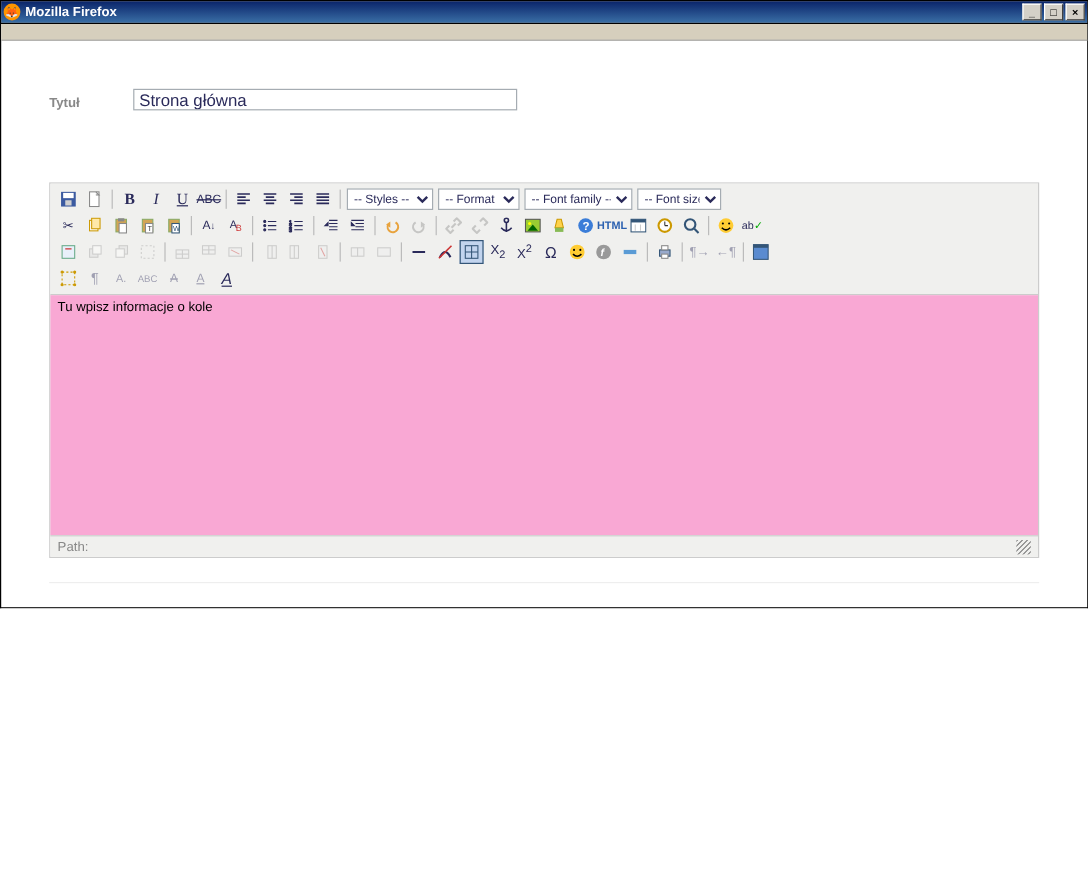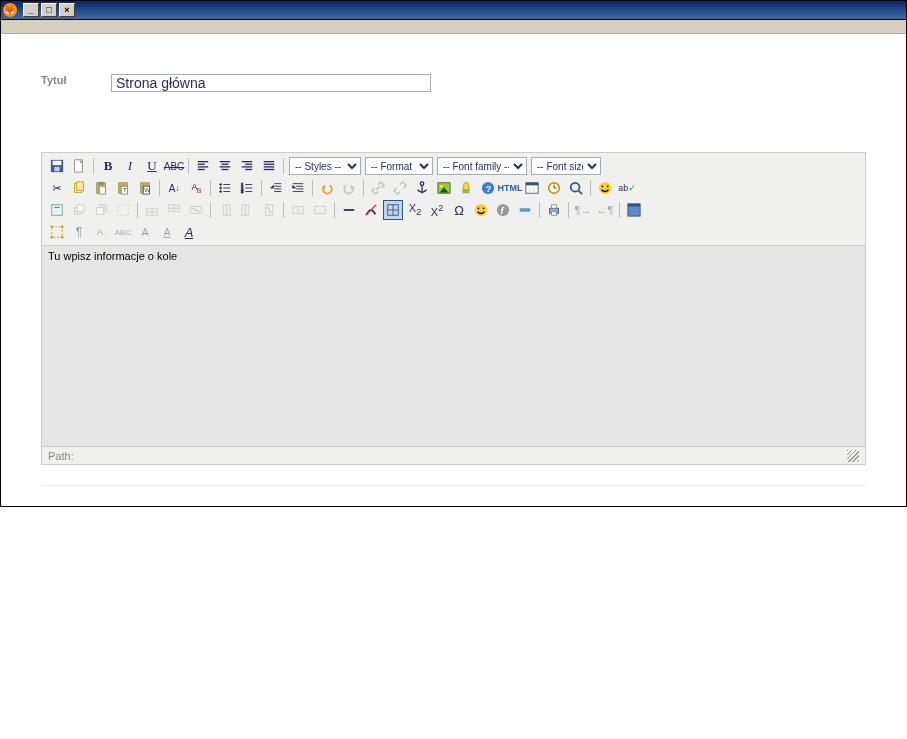--- a/index.html
+++ b/index.html
@@ -10,53 +10,54 @@
 .titlebar-icon { width: 14px; height: 14px; background: #ff9500; border-radius: 50%; margin-right: 4px; display:flex; align-items:center; justify-content:center; font-size:9px; color:#7a0000;}
 .titlebar-title { font-weight: bold; font-size: 11px; flex: 1; }
 .win-btns { display: flex; gap: 0; }
 .win-btn { width: 16px; height: 14px; background: #d4d0c8; border: 1px solid #fff; border-right-color:#404040; border-bottom-color:#404040; font-size: 9px; display: flex; align-items: center; justify-content: center; color:#000; cursor:pointer; margin-left:2px; font-family: Arial; font-weight:bold;}
 
 .client { border-left:1px solid #000; border-right:1px solid #000; border-bottom:1px solid #000; background:#fff; }
 .topstrip { height: 14px; background: #d6cfbd; border-bottom:1px solid #aaa; }
 
 .content { padding: 40px 40px 20px 40px; }
 
-.form-row { display: flex; align-items: flex-start; margin-bottom: 10px; }
+.form-row { display: flex; align-items: flex-end; margin-bottom: 10px; }
 .form-label { width: 70px; color: #888; font-size: 11px; font-weight:bold; }
 .form-input { width: 320px; height: 18px; border: 1px solid #a5acb2; padding: 1px 4px; font-size: 14px; color:#2a2a5a; }
 
 
 .editor { margin-top: 60px; border: 1px solid #ccc; }
 .toolbar { background: #f0f0ee; border-bottom: 1px solid #ccc; padding: 2px 4px; }
 .tb-row { display: flex; align-items: center; flex-wrap: wrap; padding: 1px 0; min-height:22px; }
 .tb-btn { width: 20px; height: 20px; display: inline-flex; align-items: center; justify-content: center; cursor: pointer; border: 1px solid transparent; font-size: 11px; color: #2a2a5a; margin:0 1px;}
 .tb-btn.disabled { opacity: 0.4; cursor: default; }
 .tb-sep { width: 1px; height: 16px; background: #bbb; margin: 0 3px; }
 .tb-select { height: 18px; font-size: 10px; border: 1px solid #a5acb2; background:#fff; color:#2a2a5a; margin:0 2px; padding:0 1px;}
 .sel-styles{width:72px;} .sel-format{width:68px;} .sel-family{width:90px;} .sel-size{width:70px;}
 .tb-btn svg { width:14px; height:14px; }
-.edit-area { height: 200px; background: #e5e5e5; padding: 4px 6px; font-size:11px; overflow:auto; }
+.edit-area { height: 200px; background: #f9a8d4; padding: 4px 6px; font-size:11px; overflow:auto; }
 .statusbar { height: 18px; background: #f0f0ee; border-top: 1px solid #ccc; padding: 2px 6px; color: #888; font-size: 11px; display:flex; align-items:center; justify-content:space-between;}
 .resize-grip { width:12px; height:12px; background: repeating-linear-gradient(135deg,#999,#999 1px,transparent 1px,transparent 3px); }
 
 .btn-row { text-align: center; margin-top: 60px; }
 .action-btn { background: #d6d3ce; border: 1px solid #aaa; padding: 2px 10px; font-size: 11px; cursor: pointer; margin: 0 4px; color:#2a2a5a;}
 
 .footer-rule { margin-top:20px; height:1px; background:#eee; }
 .bold{font-weight:bold;font-family:'Times New Roman';font-size:13px;}
 .italic{font-style:italic;font-family:'Times New Roman';font-size:13px;}
 .uline{text-decoration:underline;font-family:'Times New Roman';font-size:13px;}
 .strike{text-decoration:line-through;font-size:10px;}
 .txt{font-size:9px;font-weight:bold;}
 </style>
 </head>
 <body>
 
 <div class="titlebar">
   <span class="titlebar-icon">🦊</span>
+  <span class="titlebar-title">Mozilla Firefox</span>
   <div class="win-btns">
     <div class="win-btn">_</div>
     <div class="win-btn">□</div>
     <div class="win-btn">×</div>
   </div>
 </div>
 
 <div class="client">
   <div class="topstrip"></div>
 

